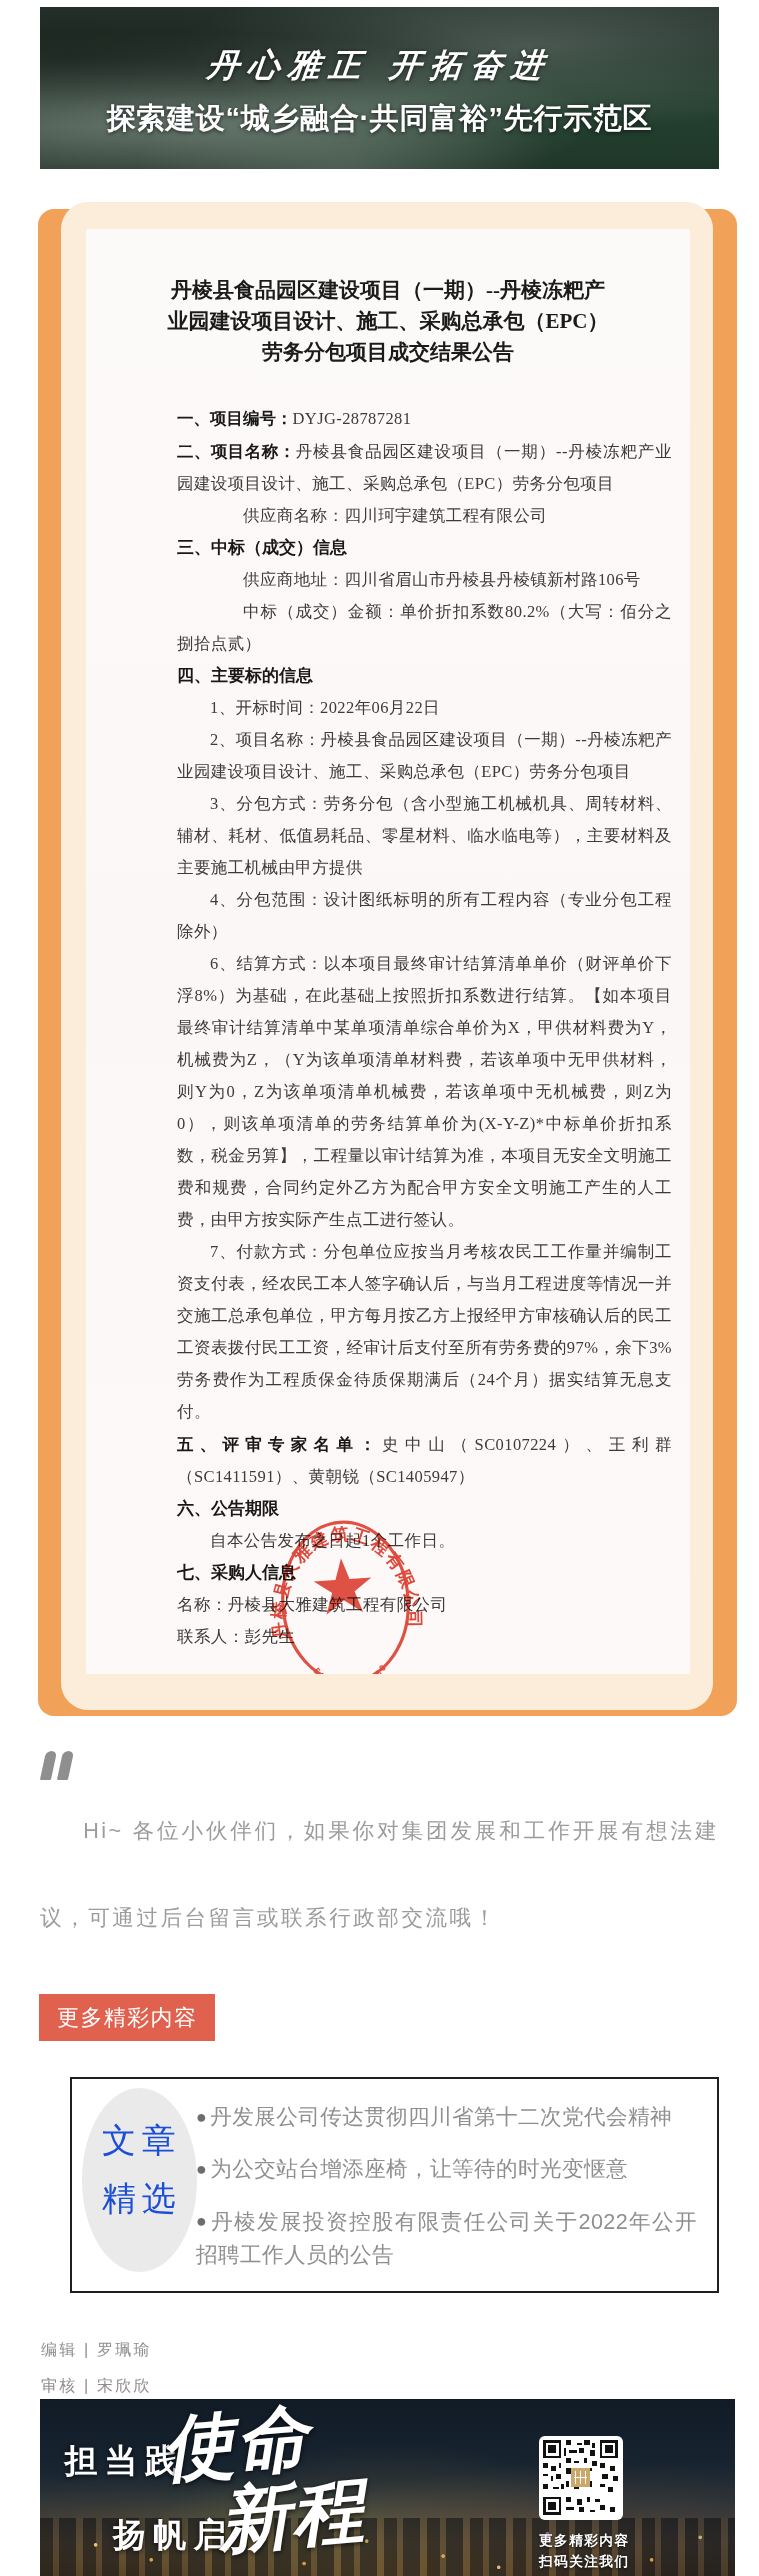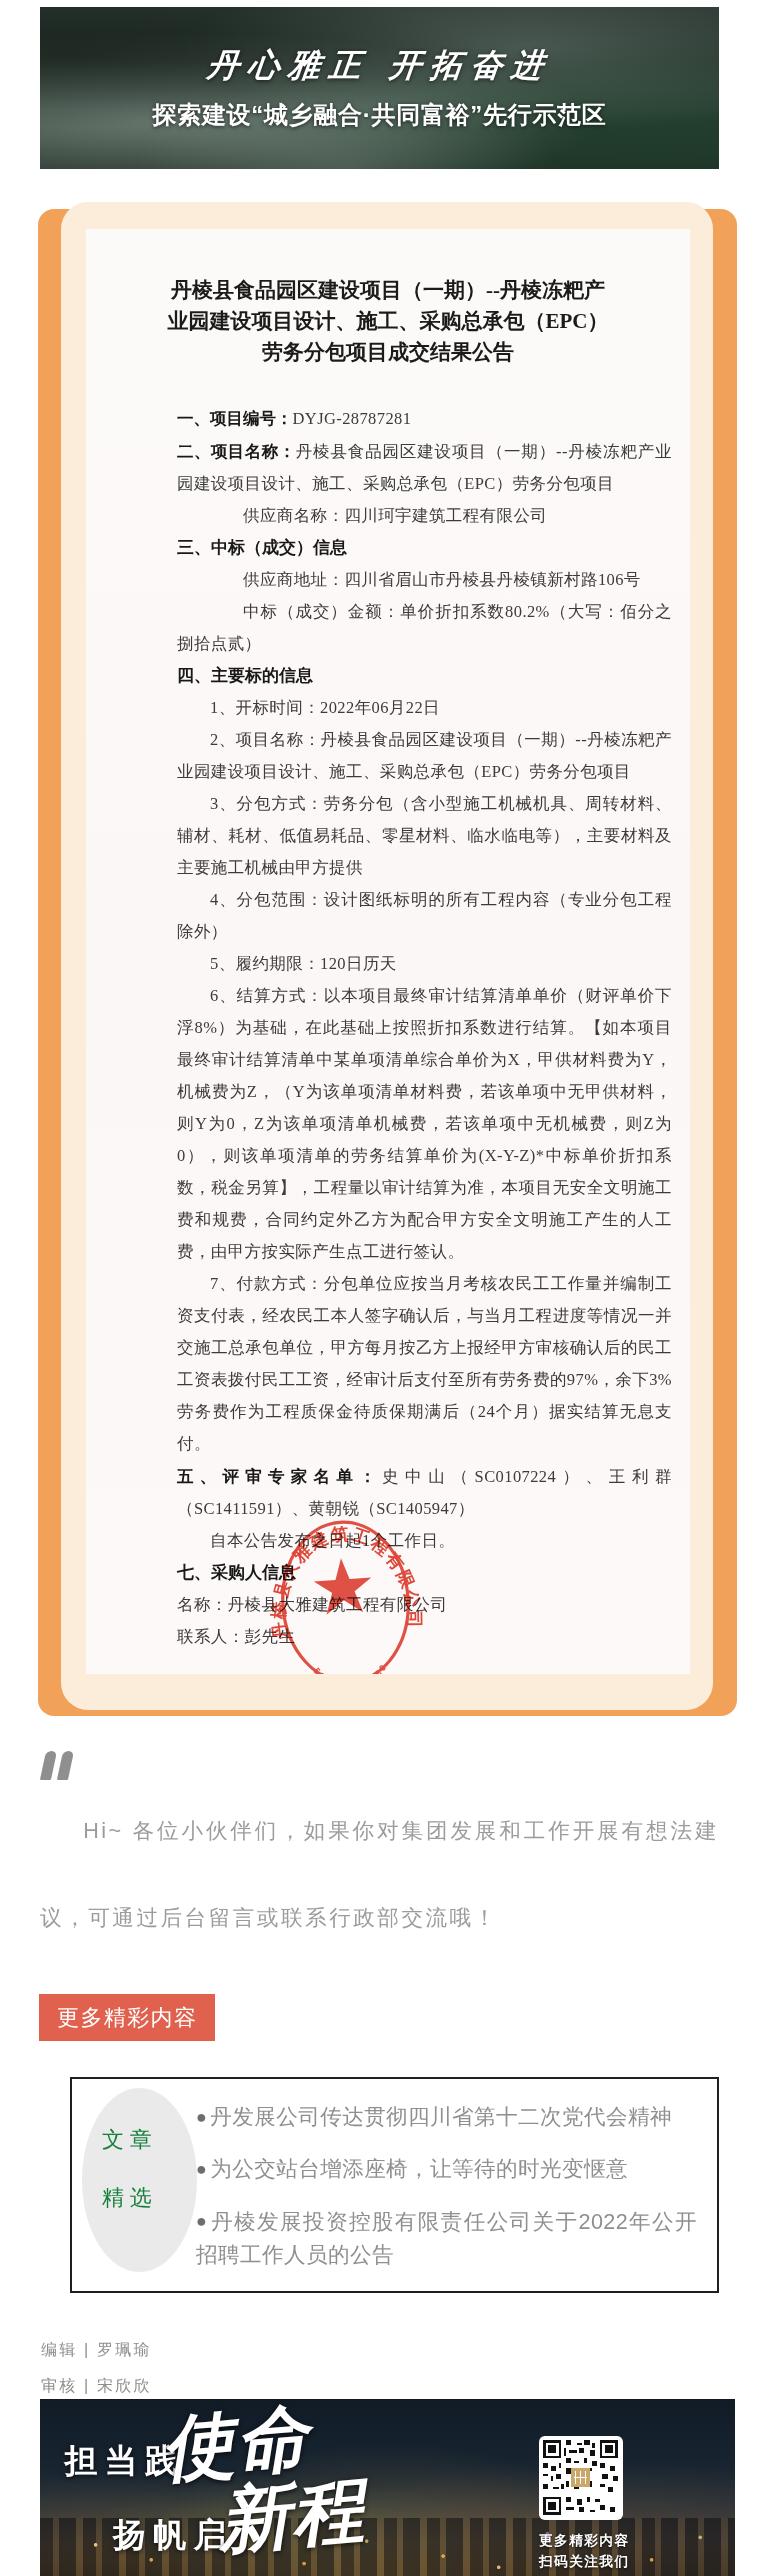--- a/index.html
+++ b/index.html
@@ -14,21 +14,21 @@
       radial-gradient(ellipse at 90% 80%, rgba(30,60,42,.8) 0%, rgba(30,60,42,0) 60%),
       linear-gradient(180deg,#27342d 0%,#223029 34%,#31453a 62%,#2a3d31 82%,#1f2e26 100%);}
   .top-banner::after{content:"";position:absolute;left:0;top:0;right:0;bottom:0;
     background:
       radial-gradient(ellipse at 45% 100%, rgba(200,210,200,.18) 0%, transparent 40%),
       radial-gradient(ellipse at 5% 30%, rgba(18,26,20,.55) 0%, transparent 45%);}
   .banner-script{position:absolute;left:0;right:0;top:37px;z-index:2;text-align:center;color:#fff;
     font-family:"DejaVu Serif","Liberation Serif",serif;font-style:italic;font-weight:bold;
     font-size:32px;letter-spacing:8.6px;transform:skewX(-6deg);text-shadow:0 1.4px 4.3px rgba(0,0,0,.65);}
   .banner-main{position:absolute;left:0;right:0;top:92px;z-index:2;text-align:center;color:#fff;
-    font-weight:900;font-size:24px;letter-spacing:0.7px;text-shadow:0 1.4px 4.3px rgba(0,0,0,.7);}
+    font-weight:900;font-size:29px;letter-spacing:0.7px;text-shadow:0 1.4px 4.3px rgba(0,0,0,.7);}
 
   
   .doc-wrap{position:absolute;left:0;top:170px;width:759px;height:1546px;border-radius:20px;}
   .orange-frame{position:absolute;left:38px;top:39px;width:699px;height:1507px;border-radius:16px;}
   .cream-card{position:absolute;left:61px;top:32px;width:652px;height:1508px;border-radius:27px;}
   .doc{position:absolute;left:86px;top:59px;width:604px;height:1445px;overflow:hidden;
     background:linear-gradient(180deg,#fcfaf9 0%,#fbf7f6 50%,#fcf9f8 100%);
     box-sizing:border-box;padding:46px 18px 0 91px;
     font-family:"Liberation Serif","DejaVu Serif",serif;color:#3d3b39;
     font-size:16.5px;line-height:32px;letter-spacing:0.4px;text-align:justify;}
@@ -53,21 +53,21 @@
     color:#9c9c9c;font-size:21.6px;line-height:87px;letter-spacing:2.5px;}
 
   
   .more-badge{display:inline-block;margin:33px 0 0 39px;padding:0 18px;height:47px;line-height:47px;
     color:#fff;font-size:22px;letter-spacing:1.4px;}
 
   
   .article-box{position:relative;margin:36px 0 0 70px;width:649px;min-height:213px;box-sizing:border-box;
     border:2.2px solid #1f1f1f;padding:21.6px 20px 20px 124px;}
   .box-ellipse{position:absolute;left:10px;top:8.6px;width:115px;height:184px;background:#eaeaea;border-radius:50%;}
-  .box-label{position:absolute;left:30px;top:32px;color:#15803d;font-size:22px;line-height:58px;letter-spacing:5.8px;}
+  .box-label{position:absolute;left:30px;top:32px;color:#1d4ed8;font-size:34px;line-height:58px;letter-spacing:5.8px;}
   .box-label span{display:block;}
   .article-box ul{list-style:none;margin:0;padding:0;}
   .article-box li{color:#8f8f8f;font-size:21.6px;line-height:32px;margin-bottom:19.4px;letter-spacing:0.4px;text-align:justify;}
   .article-box li:last-child{margin-bottom:0;}
   .article-box .bullet{color:#6d6d6d;font-size:18px;margin-right:2.9px;position:relative;top:-1.4px;}
 
   
   .credits{margin:39px 0 0 41px;color:#8d8d8d;font-size:16px;letter-spacing:2.2px;line-height:36px;}
   .credits p{margin:0;}
 
@@ -124,24 +124,24 @@
       <p class="dp"><span class="lbl">二、项目名称：</span><span class="val">丹棱县食品园区建设项目（一期）--丹棱冻粑产业园建设项目设计、施工、采购总承包（EPC）劳务分包项目</span></p>
       <p class="dp i4"><span class="val">供应商名称：四川珂宇建筑工程有限公司</span></p>
       <p class="dp head"><span class="lbl">三、中标（成交）信息</span></p>
       <p class="dp i4"><span class="val">供应商地址：四川省眉山市丹棱县丹棱镇新村路106号</span></p>
       <p class="dp i4"><span class="val">中标（成交）金额：单价折扣系数80.2%（大写：佰分之捌拾点贰）</span></p>
       <p class="dp head"><span class="lbl">四、主要标的信息</span></p>
       <p class="dp i2"><span class="val">1、开标时间：2022年06月22日</span></p>
       <p class="dp i2"><span class="val">2、项目名称：丹棱县食品园区建设项目（一期）--丹棱冻粑产业园建设项目设计、施工、采购总承包（EPC）劳务分包项目</span></p>
       <p class="dp i2"><span class="val">3、分包方式：劳务分包（含小型施工机械机具、周转材料、辅材、耗材、低值易耗品、零星材料、临水临电等），主要材料及主要施工机械由甲方提供</span></p>
       <p class="dp i2"><span class="val">4、分包范围：设计图纸标明的所有工程内容（专业分包工程除外）</span></p>
-      <p class="dp i2"><span class="val">5、履约期限：120日历天</span></p>
       <p class="dp i2"><span class="val">6、结算方式：以本项目最终审计结算清单单价（财评单价下浮8%）为基础，在此基础上按照折扣系数进行结算。【如本项目最终审计结算清单中某单项清单综合单价为X，甲供材料费为Y，机械费为Z，（Y为该单项清单材料费，若该单项中无甲供材料，则Y为0，Z为该单项清单机械费，若该单项中无机械费，则Z为0），则该单项清单的劳务结算单价为(X-Y-Z)*中标单价折扣系数，税金另算】，工程量以审计结算为准，本项目无安全文明施工费和规费，合同约定外乙方为配合甲方安全文明施工产生的人工费，由甲方按实际产生点工进行签认。</span></p>
       <p class="dp i2"><span class="val">7、付款方式：分包单位应按当月考核农民工工作量并编制工资支付表，经农民工本人签字确认后，与当月工程进度等情况一并交施工总承包单位，甲方每月按乙方上报经甲方审核确认后的民工工资表拨付民工工资，经审计后支付至所有劳务费的97%，余下3%劳务费作为工程质保金待质保期满后（24个月）据实结算无息支付。</span></p>
       <p class="dp"><span class="lbl">五、评审专家名单：</span><span class="val">史中山（SC0107224）、王利群（SC1411591）、黄朝锐（SC1405947）</span></p>
+      <p class="dp head"><span class="lbl">六、公告期限</span></p>
       <p class="dp i2"><span class="val">自本公告发布之日起1个工作日。</span></p>
       <p class="dp head"><span class="lbl">七、采购人信息</span></p>
       <p class="dp"><span class="val">名称：丹棱县大雅建筑工程有限公司</span></p>
       <p class="dp"><span class="val">联系人：彭先生</span></p>
       <p class="dp"></p>
 
       <svg class="stamp" viewBox="0 0 240 250" style="font-size:23px">
         <defs>
           <path id="sealTopArc" d="M 38,182 A 86,110 0 1 1 202,182" fill="none"></path>
           <path id="sealBottomArc" d="M 58,196 A 68,90 0 0 0 182,196" fill="none"></path>

